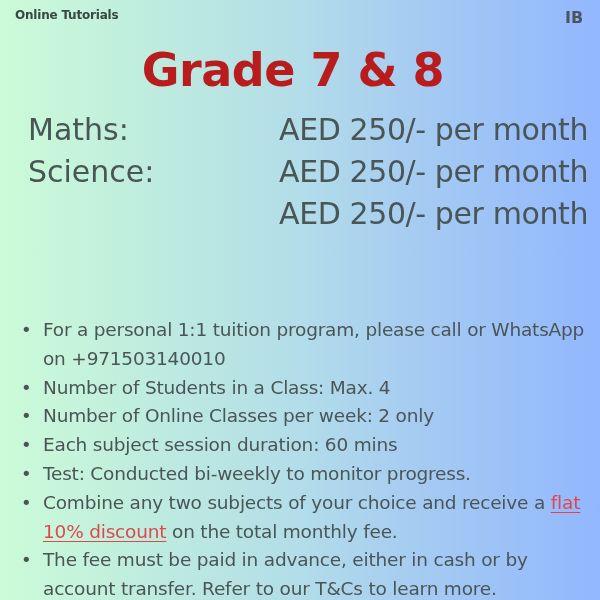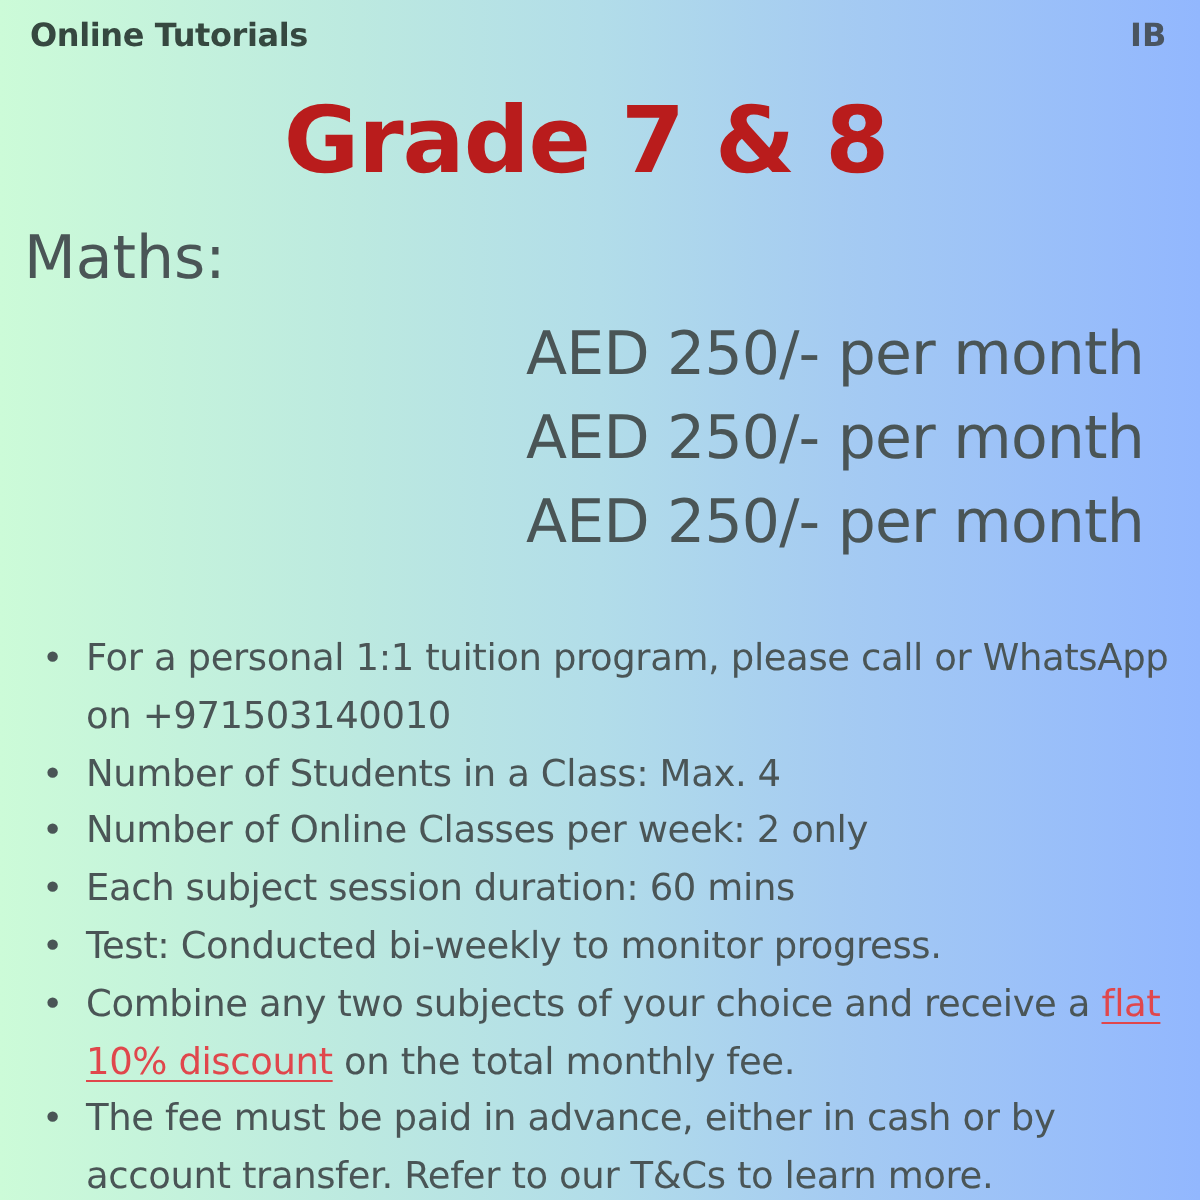--- a/index.html
+++ b/index.html
@@ -5,37 +5,37 @@
     html, body { margin: 0; padding: 0; }
     body {
       width: 600px; height: 600px; overflow: hidden; position: relative;
       background: linear-gradient(90deg, #ccfbd8 0%, #bce9e0 30%, #b2dde9 50%, #a5cbf2 70%, #92b7fe 100%);
       font-family: "DejaVu Sans", sans-serif;
       color: #4a5556;
     }
     .brand {
       position: absolute; left: 15px; top: 8px;
       font-family: "DejaVu Sans", sans-serif; font-weight: bold;
-      font-size: 16px; color: #364840; letter-spacing: -0.2px;
+      font-size: 12px; color: #364840; letter-spacing: -0.2px;
     }
     .tag {
       position: absolute; left: 565px; top: 8px;
       font-weight: bold; font-size: 16px; color: #4a5560;
     }
     .title {
       position: absolute; left: 0; width: 586px; top: 43px; text-align: center;
       font-family: "DejaVu Sans", sans-serif; font-weight: bold;
       font-size: 46px; color: #b91c1c; letter-spacing: -0.5px;
     }
     .price-row {
-      position: absolute; left: 12px; width: 560px; height: 40px;
+      position: absolute; left: 28px; width: 560px; height: 40px;
       font-size: 30px; color: #4a5556;
     }
     .price-row .subject { position: absolute; left: 0; top: 0; }
-    .price-row .price { position: absolute; right: 0; top: 0; letter-spacing: -0.4px; margin-top: 48px; }
+    .price-row .price { position: absolute; right: 0; top: 0; letter-spacing: -0.4px; }
     .r1 { top: 112px; }
     .r2 { top: 154px; }
     .r3 { top: 196px; }
     ul.notes {
       position: absolute; left: 18px; top: 316px; width: 575px;
       margin: 0; padding: 0; list-style: none;
       font-size: 18.5px; line-height: 28.8px; color: #4a5556; letter-spacing: -0.2px;
     }
     ul.notes li { position: relative; padding-left: 25px; }
     ul.notes li .bullet {
@@ -50,20 +50,21 @@
 <div class="tag">IB</div>
 
 <div class="title">Grade 7 &amp; 8</div>
 
 <div>
   <div class="price-row r1">
     <span class="subject">Maths:</span>
     <span class="price">AED 250/- per month</span>
   </div>
   <div class="price-row r2">
+    <span class="subject">Science:</span>
     <span class="price">AED 250/- per month</span>
   </div>
   <div class="price-row r3">
     <span class="price">AED 250/- per month</span>
   </div>
 </div>
 
 <ul class="notes">
   <li>
     <span class="bullet">•</span>

